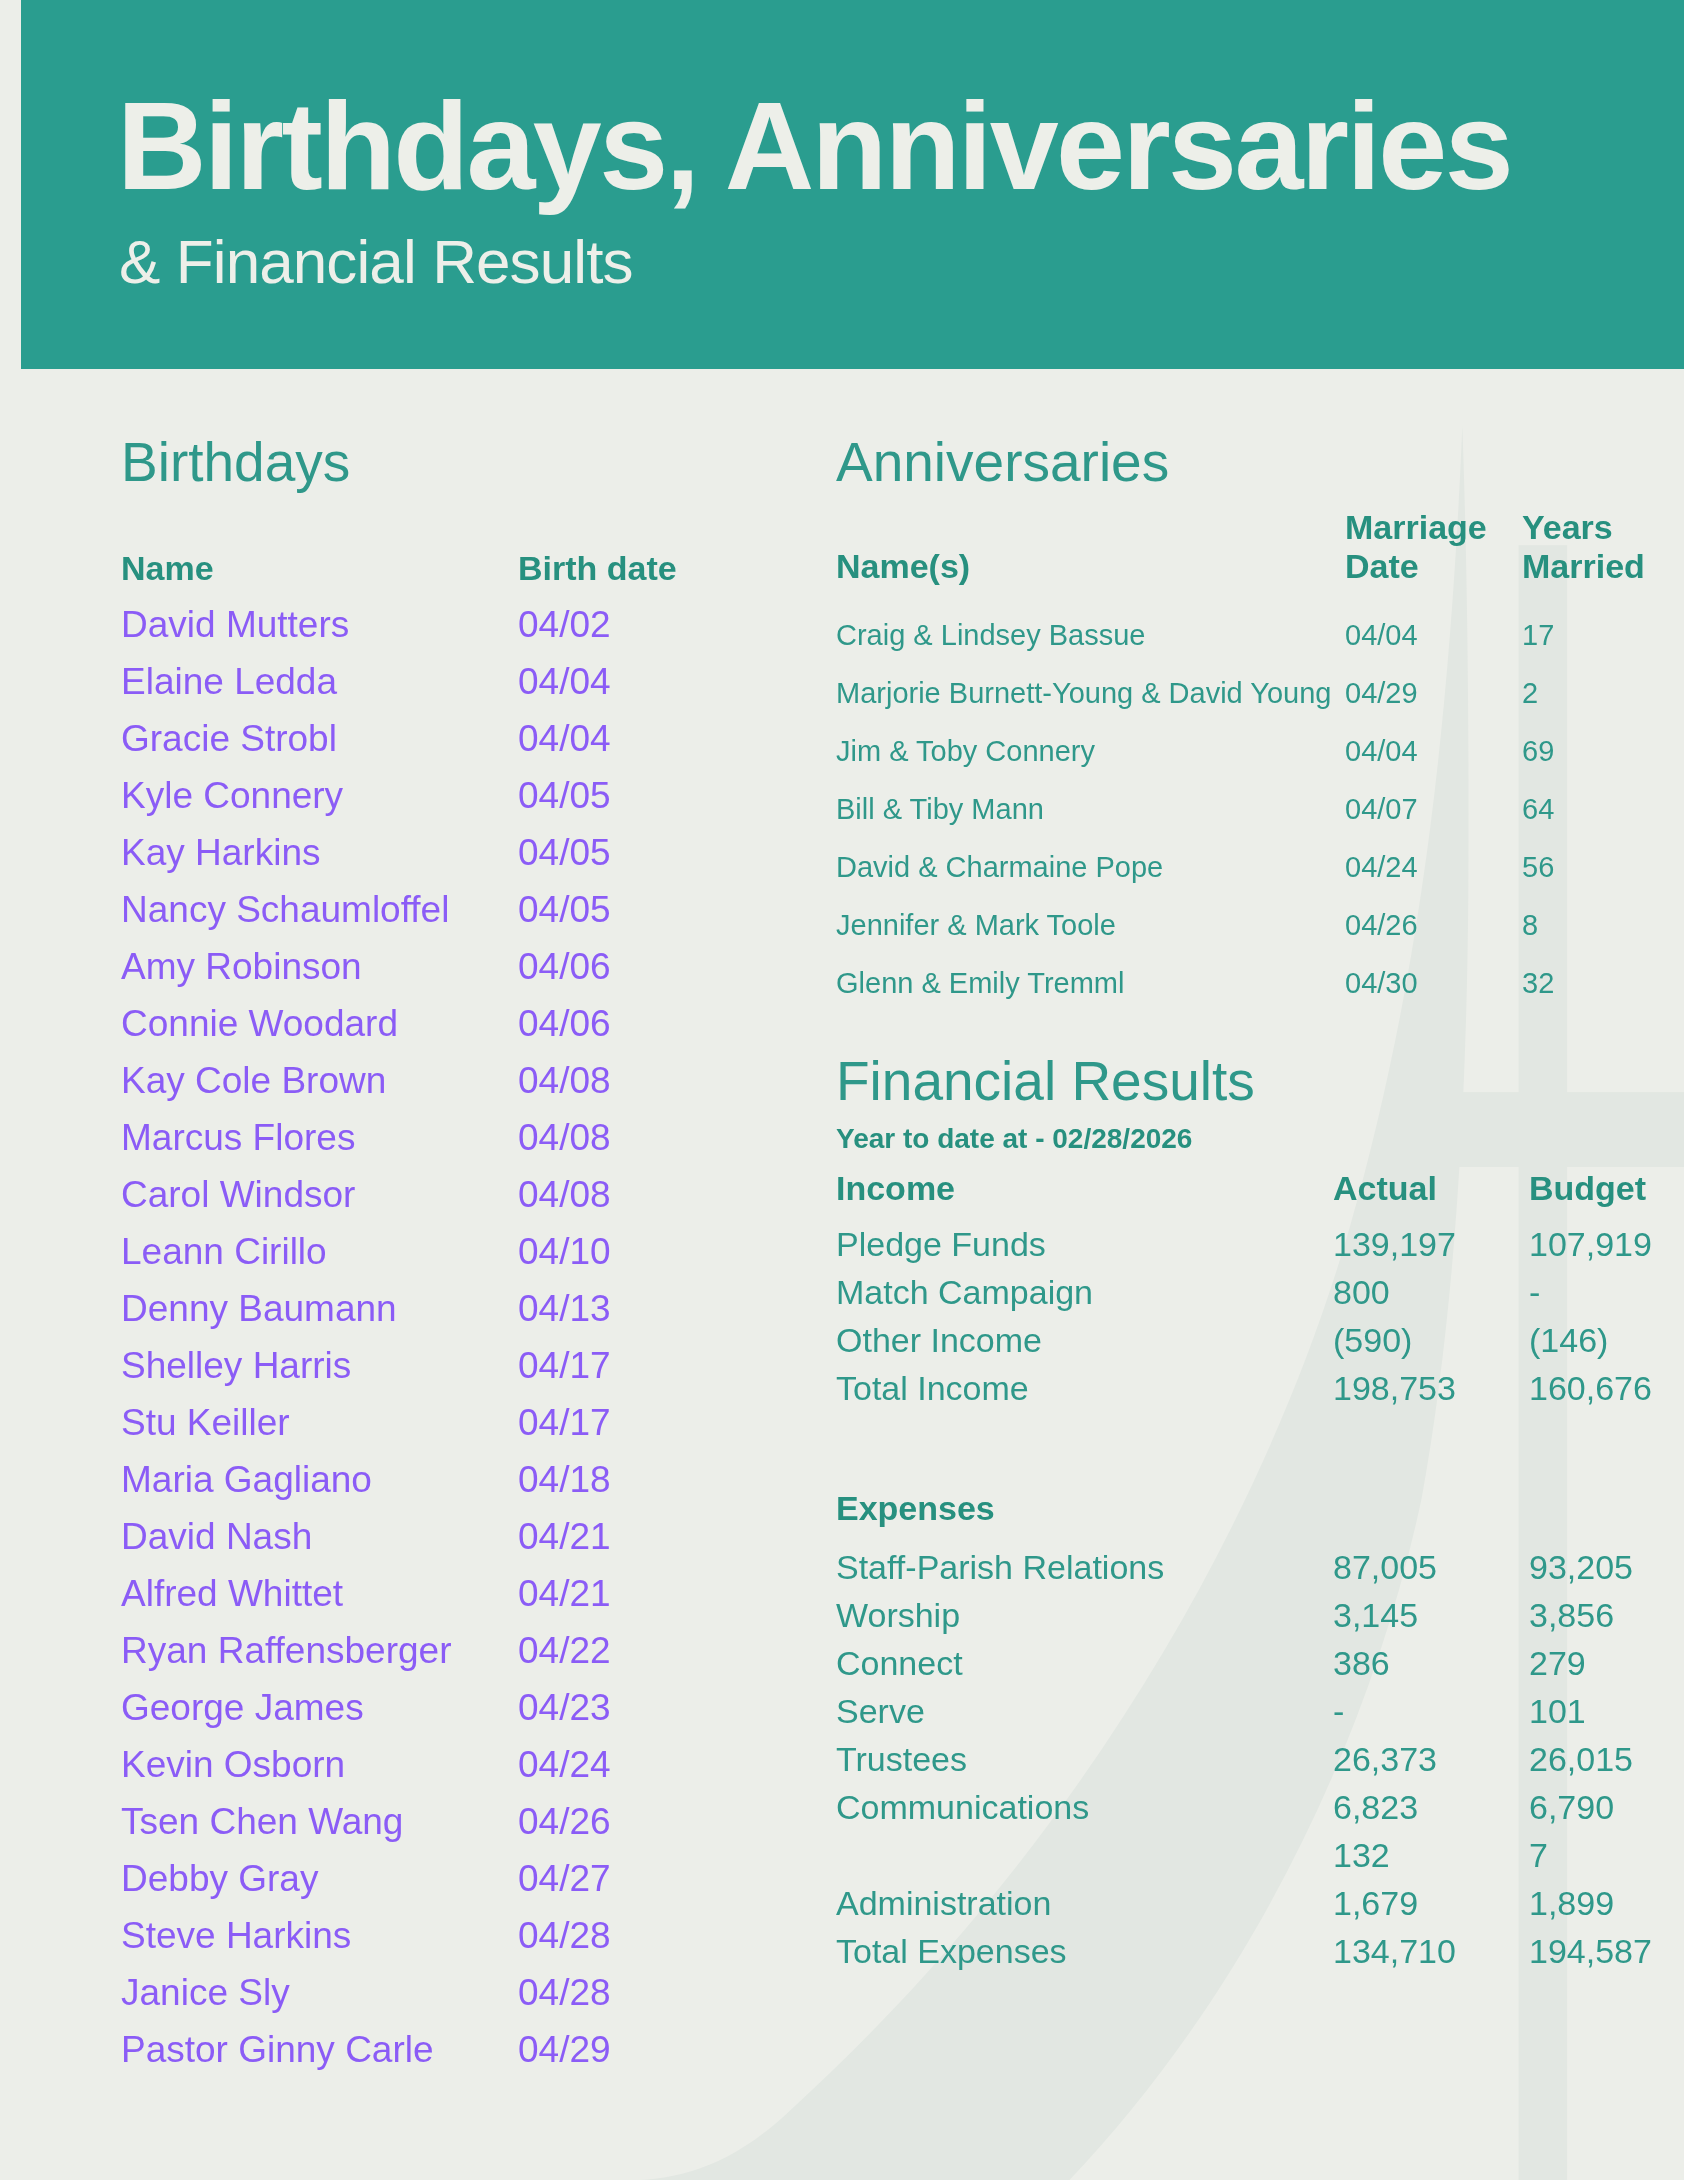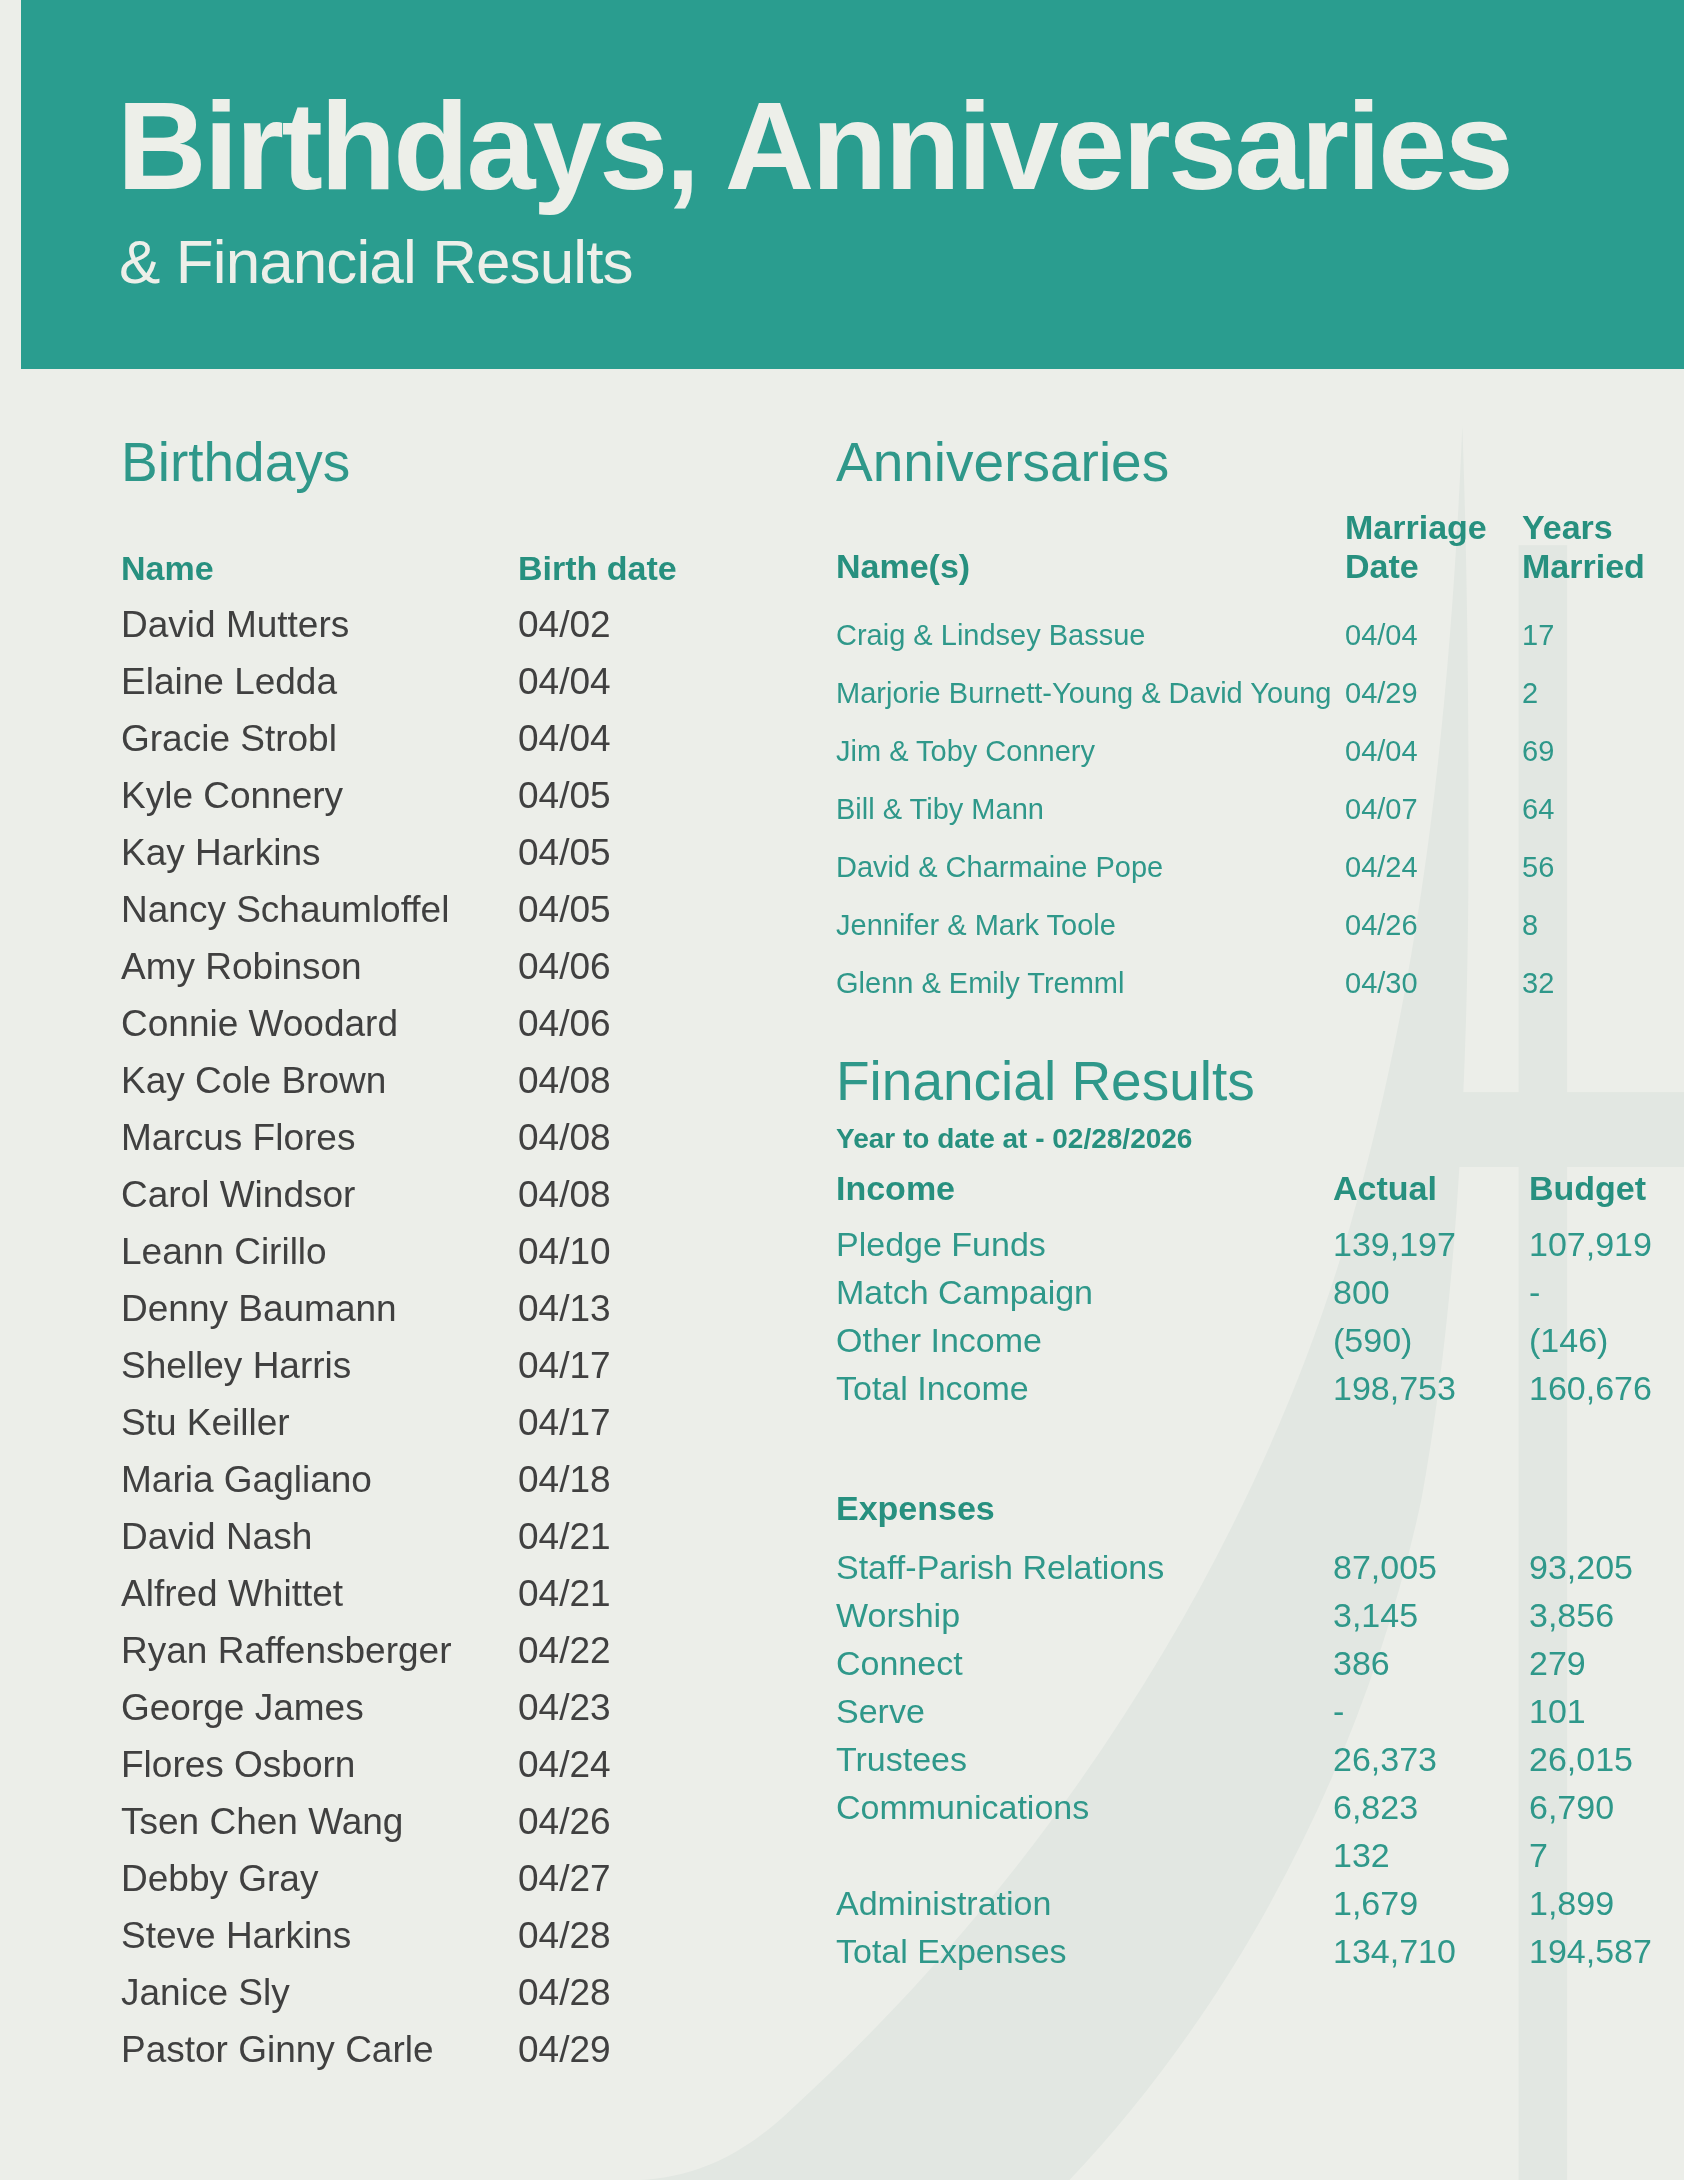--- a/index.html
+++ b/index.html
@@ -37,21 +37,21 @@
   .fin-sub { font-size: 28px; font-weight: 700; color: #27907f; white-space: nowrap; }
 
   .row { position: relative; }
   .row span { position: absolute; top: 0; white-space: nowrap; }
 
   
   #bd-header { left: 100px; top: 549px; width: 647px; height: 39px; position: absolute; z-index: 2; }
   #bd-header .col-name { position: absolute; left: 0; }
   #bd-header .col-date { position: absolute; left: 397px; }
   #birthday-rows { left: 100px; top: 596px; width: 664px; position: absolute; z-index: 2; }
-  #birthday-rows .row { height: 57px; font-size: 37px; line-height: 57px; color: #404040; }
+  #birthday-rows .row { height: 57px; font-size: 37px; line-height: 57px; color: #8b5cf6; }
   #birthday-rows .col-name { left: 0; }
   #birthday-rows .col-date { left: 397px; }
 
   
   #an-header { left: 815px; top: 508px; width: 870px; height: 78px; position: absolute; z-index: 2; }
   #an-header .col-name  { position: absolute; left: 0; bottom: 0; }
   #an-header .col-mdate { position: absolute; left: 509px; top: 0; width: 162px; }
   #an-header .col-years { position: absolute; left: 686px; top: 0; width: 153px; }
   #anniversary-rows { left: 815px; top: 606px; width: 870px; position: absolute; z-index: 2; }
   #anniversary-rows .row { height: 58px; font-size: 29px; line-height: 58px; color: #2f988a; }
@@ -176,21 +176,21 @@
       </div>
       <div class="row">
         <span class="col-name">Ryan Raffensberger</span>
         <span class="col-date">04/22</span>
       </div>
       <div class="row">
         <span class="col-name">George James</span>
         <span class="col-date">04/23</span>
       </div>
       <div class="row">
-        <span class="col-name">Flores Osborn</span>
+        <span class="col-name">Kevin Osborn</span>
         <span class="col-date">04/24</span>
       </div>
       <div class="row">
         <span class="col-name">Tsen Chen Wang</span>
         <span class="col-date">04/26</span>
       </div>
       <div class="row">
         <span class="col-name">Debby Gray</span>
         <span class="col-date">04/27</span>
       </div>

